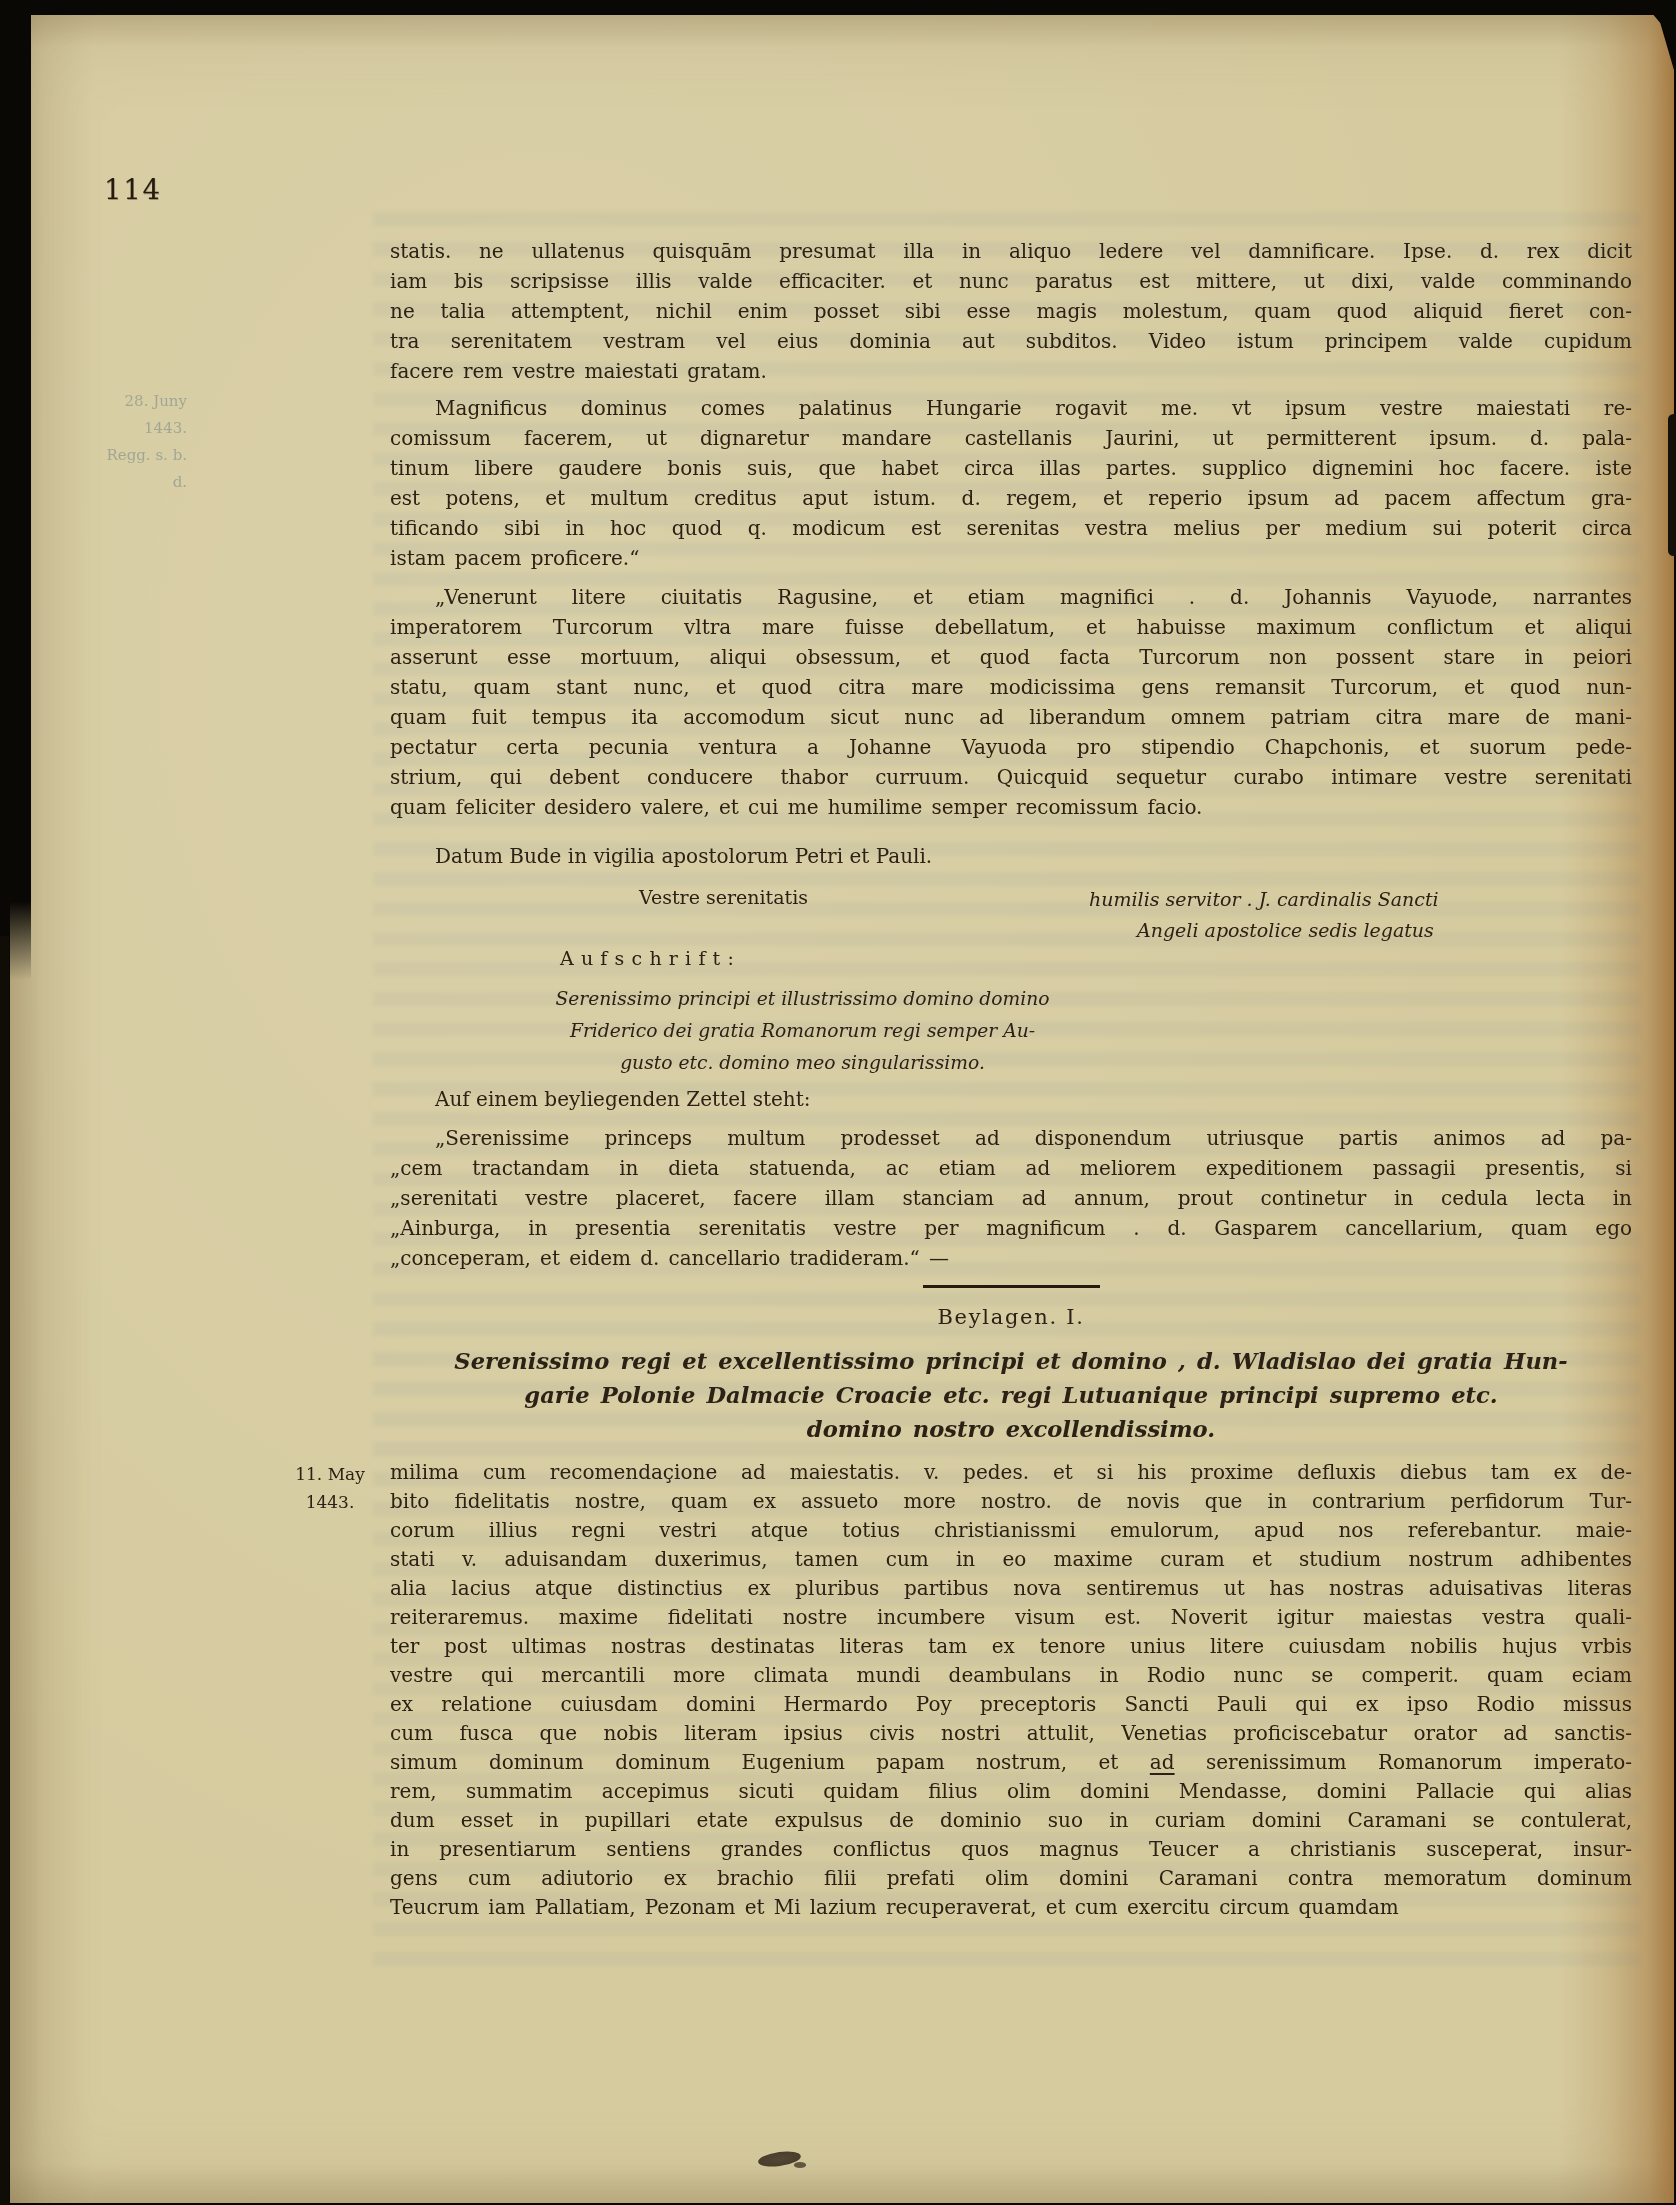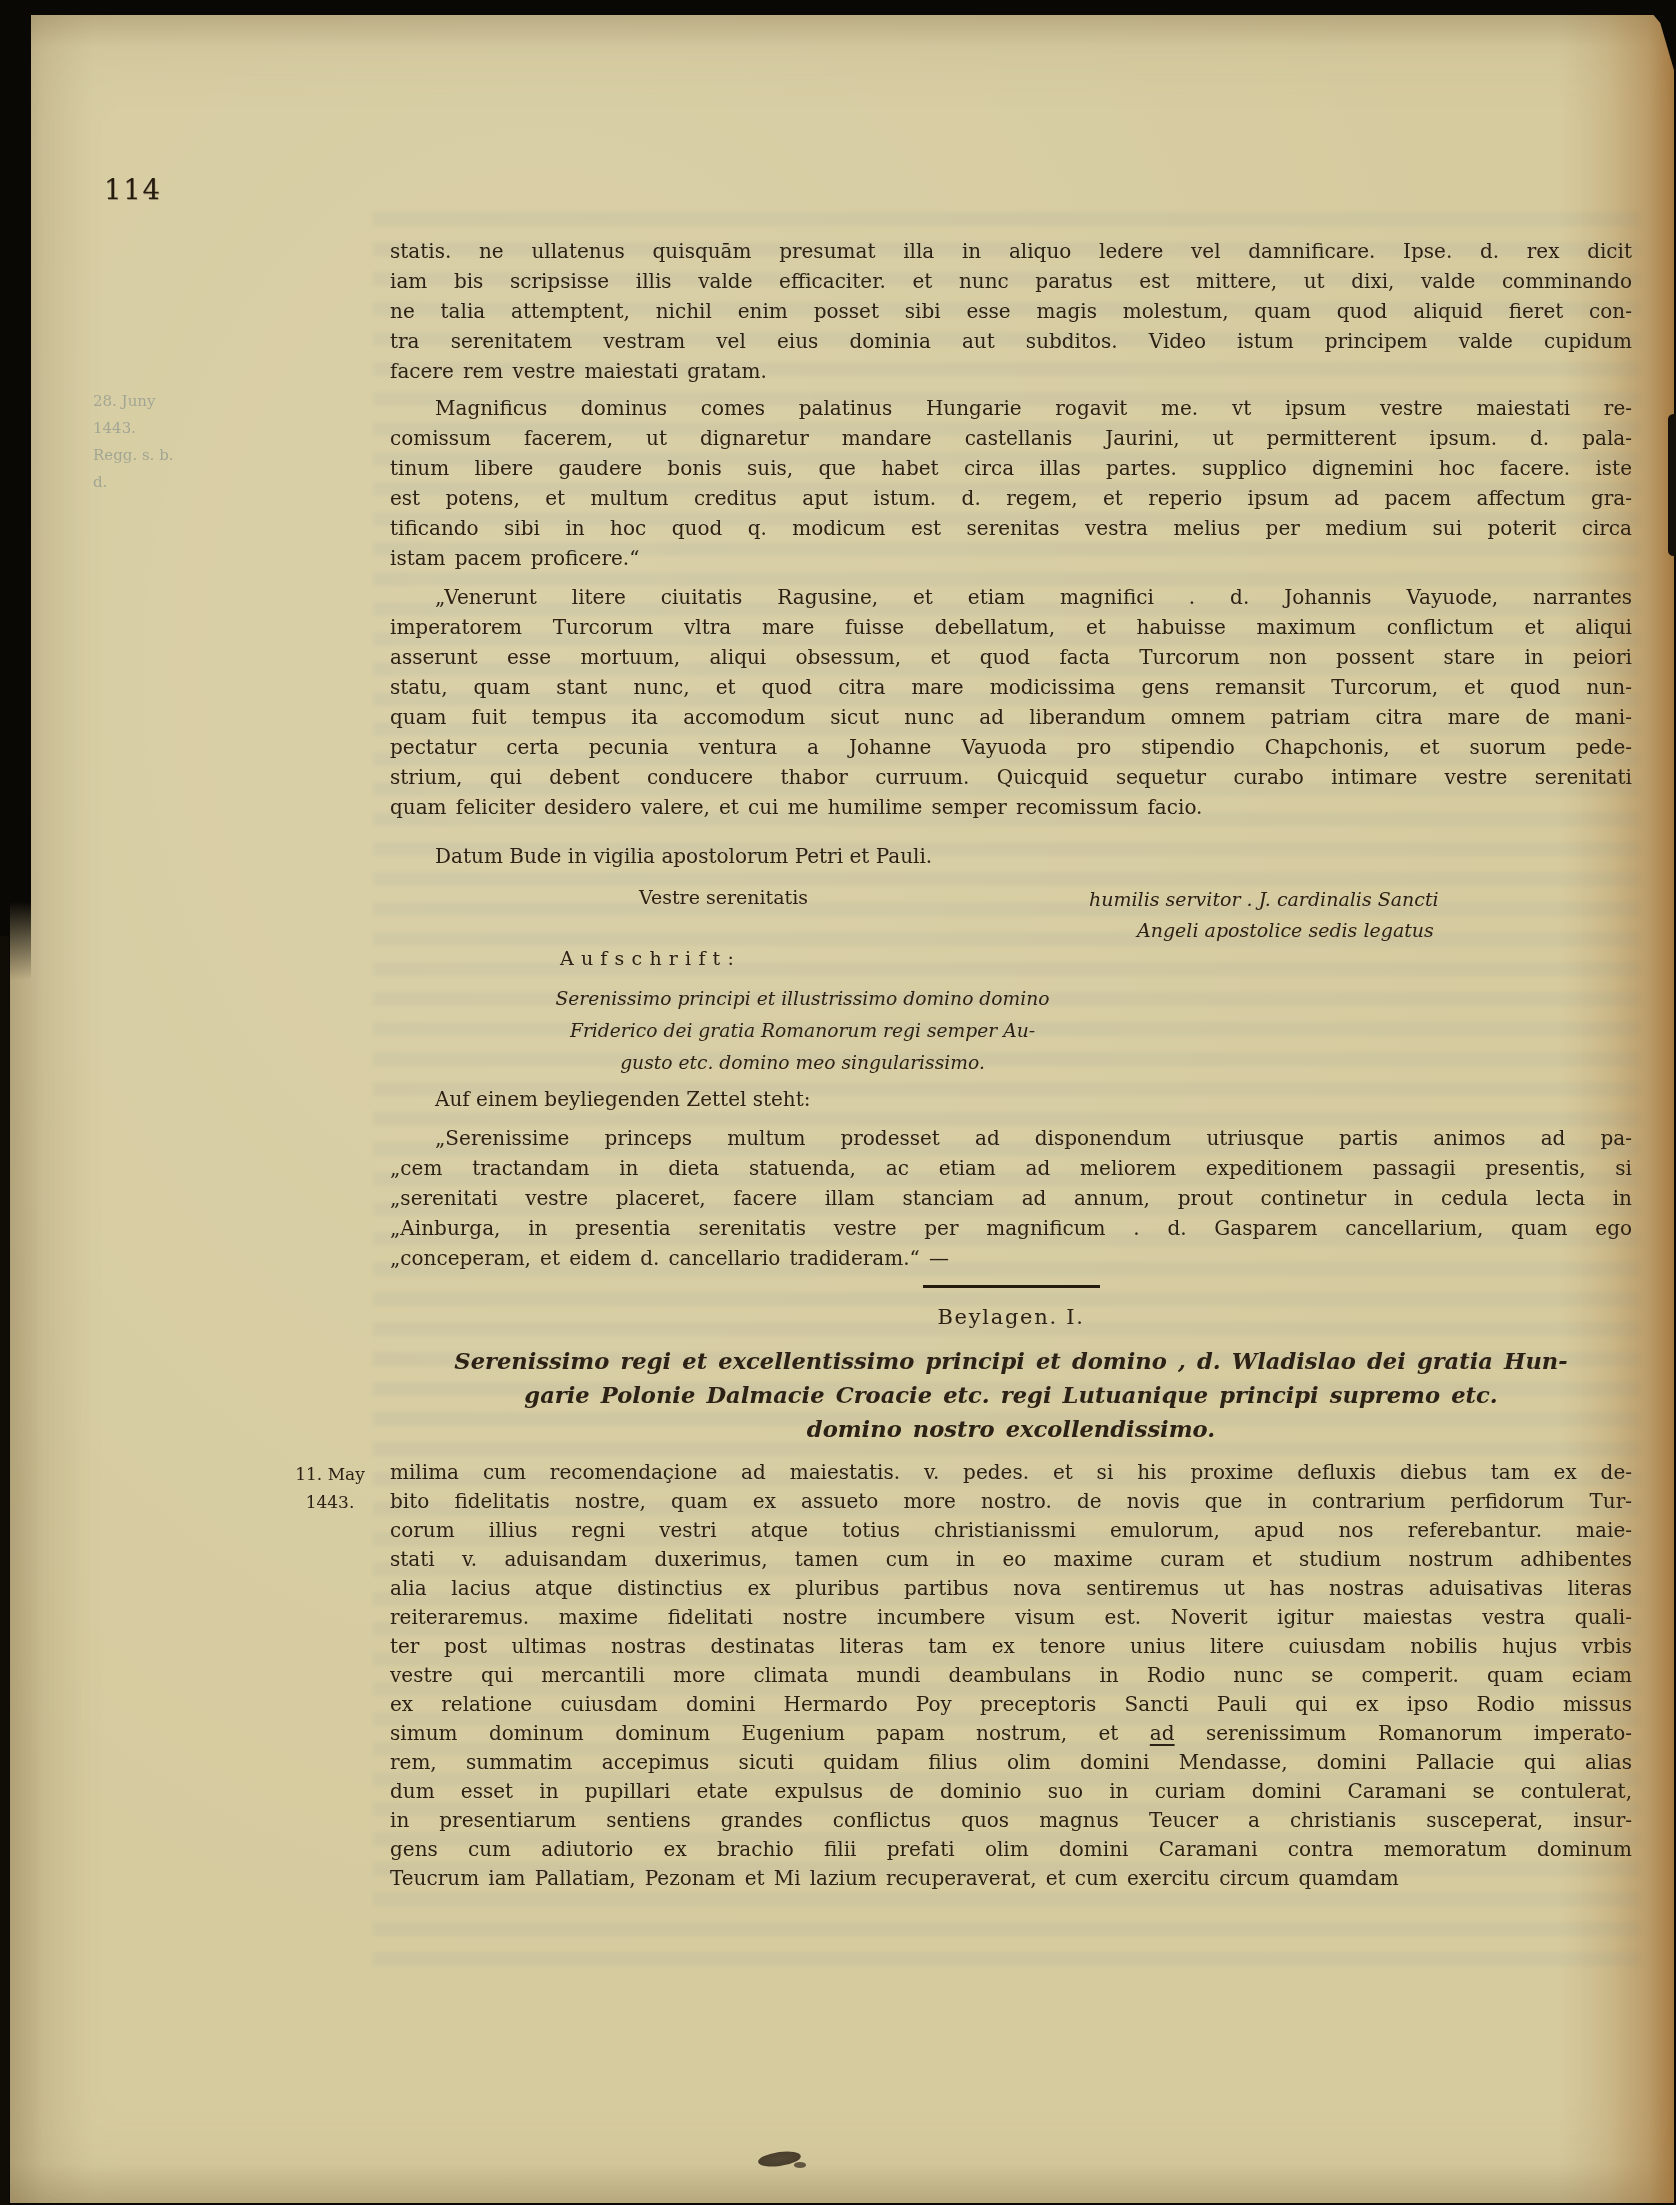--- a/index.html
+++ b/index.html
@@ -26,21 +26,21 @@
   .sliver-right{position:absolute;right:0;top:414px;width:7.7px;height:142px;background:#15100a;border-radius:5.5px 0 0 5.5px;}
   .smudge{position:absolute;left:748px;top:2138px;width:43px;height:14.3px;border-radius:50%;
     background:radial-gradient(#3c3122,#2c2115);transform:rotate(-8deg);opacity:.85;}
   .smudge2{position:absolute;left:784px;top:2148px;width:12px;height:5.5px;border-radius:50%;background:#33281b;opacity:.7;}
 
   .pagenum{position:absolute;left:94px;top:159px;font-size:27.5px;font-weight:normal;letter-spacing:1.7px;color:#241a0e;
     text-shadow:0.6px 0.6px 0 rgba(36,26,14,0.35);}
 
   .bleed-note{position:absolute;left:83px;top:374px;width:94px;font-size:15px;line-height:27px;
     color:rgba(96,118,128,0.45);filter:blur(0.4px);}
-  .bleed-note .line{text-align:left;}
+  .bleed-note .line{text-align:right;}
   .date-note{position:absolute;left:271px;top:1447px;width:98px;font-size:17px;line-height:27.5px;color:#2c2115;}
   .date-note .line{text-align:center;}
 
   .blk{position:absolute;left:380px;width:1242px;}
   .para{font-size:20px;word-spacing:2.8px;}
   .para .line{text-align:justify;text-align-last:justify;}
   .para .line.last{text-align-last:left;}
   .line.indent{text-indent:45px;}
   .line u{text-decoration-thickness:1.7px;text-underline-offset:3.9px;}
 
@@ -150,20 +150,21 @@
     <div class="blk para final">
         <div class="line">milima cum recomendaçione ad maiestatis. v. pedes. et si his proxime defluxis diebus tam ex de-</div>
         <div class="line">bito fidelitatis nostre, quam ex assueto more nostro. de novis que in contrarium perfidorum Tur-</div>
         <div class="line">corum illius regni vestri atque totius christianissmi emulorum, apud nos referebantur. maie-</div>
         <div class="line">stati v. aduisandam duxerimus, tamen cum in eo maxime curam et studium nostrum adhibentes</div>
         <div class="line">alia lacius atque distinctius ex pluribus partibus nova sentiremus ut has nostras aduisativas literas</div>
         <div class="line">reiteraremus. maxime fidelitati nostre incumbere visum est. Noverit igitur maiestas vestra quali-</div>
         <div class="line">ter post ultimas nostras destinatas literas tam ex tenore unius litere cuiusdam nobilis hujus vrbis</div>
         <div class="line">vestre qui mercantili more climata mundi deambulans in Rodio nunc se comperit. quam eciam</div>
         <div class="line">ex relatione cuiusdam domini Hermardo Poy preceptoris Sancti Pauli qui ex ipso Rodio missus</div>
+        <div class="line">cum fusca que nobis literam ipsius civis nostri attulit, Venetias proficiscebatur orator ad sanctis-</div>
         <div class="line">simum dominum dominum Eugenium papam nostrum, et <u>ad</u> serenissimum Romanorum imperato-</div>
         <div class="line">rem, summatim accepimus sicuti quidam filius olim domini Mendasse, domini Pallacie qui alias</div>
         <div class="line">dum esset in pupillari etate expulsus de dominio suo in curiam domini Caramani se contulerat,</div>
         <div class="line">in presentiarum sentiens grandes conflictus quos magnus Teucer a christianis susceperat, insur-</div>
         <div class="line">gens cum adiutorio ex brachio filii prefati olim domini Caramani contra memoratum dominum</div>
         <div class="line last">Teucrum iam Pallatiam, Pezonam et Mi lazium recuperaverat, et cum exercitu circum quamdam</div>
       </div>
 
     <div class="smudge"></div>
     <div class="smudge2"></div>

